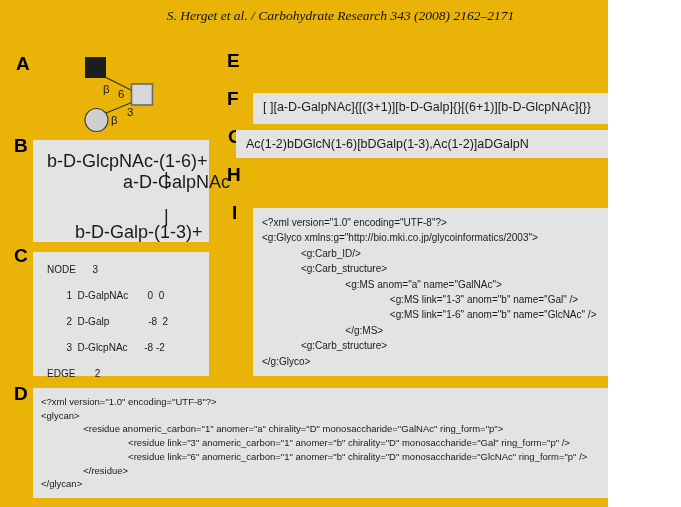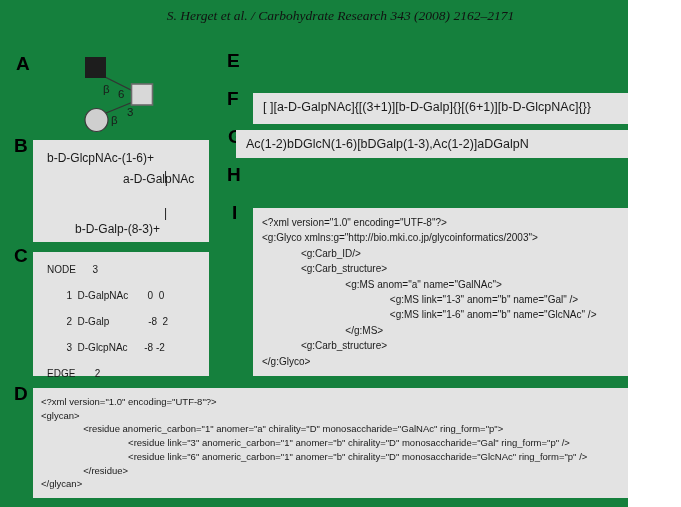--- a/index.html
+++ b/index.html
@@ -1,27 +1,27 @@
 <!DOCTYPE html>
 <html><head>
 <meta charset="utf-8">
 <style>
   html,body{margin:0;padding:0;background:#ffffff;}
-  #figure{position:relative;width:628px;height:507px;background:#15803d;overflow:hidden;
-          font-family:"Liberation Sans",sans-serif;color:#1a1a1a;}
+  #figure{position:relative;width:560px;height:507px;background:#eab308;overflow:hidden;
+          font-family:"Liberation Sans",sans-serif;color:#1a1a1a;padding-left:48px;}
   .header{position:absolute;left:0;top:8px;width:681px;text-align:center;
           font-family:"Liberation Serif",serif;font-style:italic;font-size:13.5px;color:#111;}
   .panel-letter{position:absolute;font-weight:bold;font-size:19px;color:#000;letter-spacing:0;}
   .graybox{position:absolute;background:#e3e3e3;}
   .oneline{display:flex;align-items:center;padding-left:10px;font-size:12.5px;white-space:pre;}
   pre.block{margin:0;font-family:"Liberation Sans",sans-serif;white-space:pre;}
   #c-block{position:absolute;left:47px;top:257px;font-size:10px;line-height:26px;}
   #i-block{position:absolute;left:262px;top:215px;font-size:10px;line-height:15.4px;}
   #d-block{position:absolute;left:41px;top:395px;font-size:9.5px;line-height:13.7px;}
-  .b-line{position:absolute;font-size:12px;white-space:pre;}
+  .b-line{position:absolute;font-size:18px;white-space:pre;}
   svg text{font-family:"Liberation Sans","DejaVu Sans",sans-serif;fill:#1a1a1a;}
 </style>
 </head>
 <body>
 
 <div id="figure">
 
   <div class="header">S. Herget et al. / Carbohydrate Research 343 (2008) 2162–2171</div>
 
   <div class="panel-letter" style="left:16px;top:53px;">A</div>
@@ -36,21 +36,21 @@
     <text x="111" y="124" font-size="11.5">β</text>
     <text x="127" y="116" font-size="11.5">3</text>
   </svg>
 
   <div class="panel-letter" style="left:14px;top:135px;">B</div>
   <div class="graybox" style="left:33px;top:140px;width:176px;height:102px;">
     <div class="b-line" style="left:14px;top:11px;">b-D-GlcpNAc-(1-6)+</div>
     <div class="b-line" style="left:131px;top:29px;">|</div>
     <div class="b-line" style="left:90px;top:32px;">a-D-GalpNAc</div>
     <div class="b-line" style="left:131px;top:66px;">|</div>
-    <div class="b-line" style="left:42px;top:82px;">b-D-Galp-(8-3)+</div>
+    <div class="b-line" style="left:42px;top:82px;">b-D-Galp-(1-3)+</div>
   </div>
 
   <div class="panel-letter" style="left:14px;top:245px;">C</div>
   <div class="graybox" style="left:33px;top:252px;width:176px;height:124px;"></div>
   <pre class="block" id="c-block">NODE      3
        1  D-GalpNAc       0  0
        2  D-Galp              -8  2
        3  D-GlcpNAc      -8 -2
 EDGE       2
        1  2:b1  1:3

